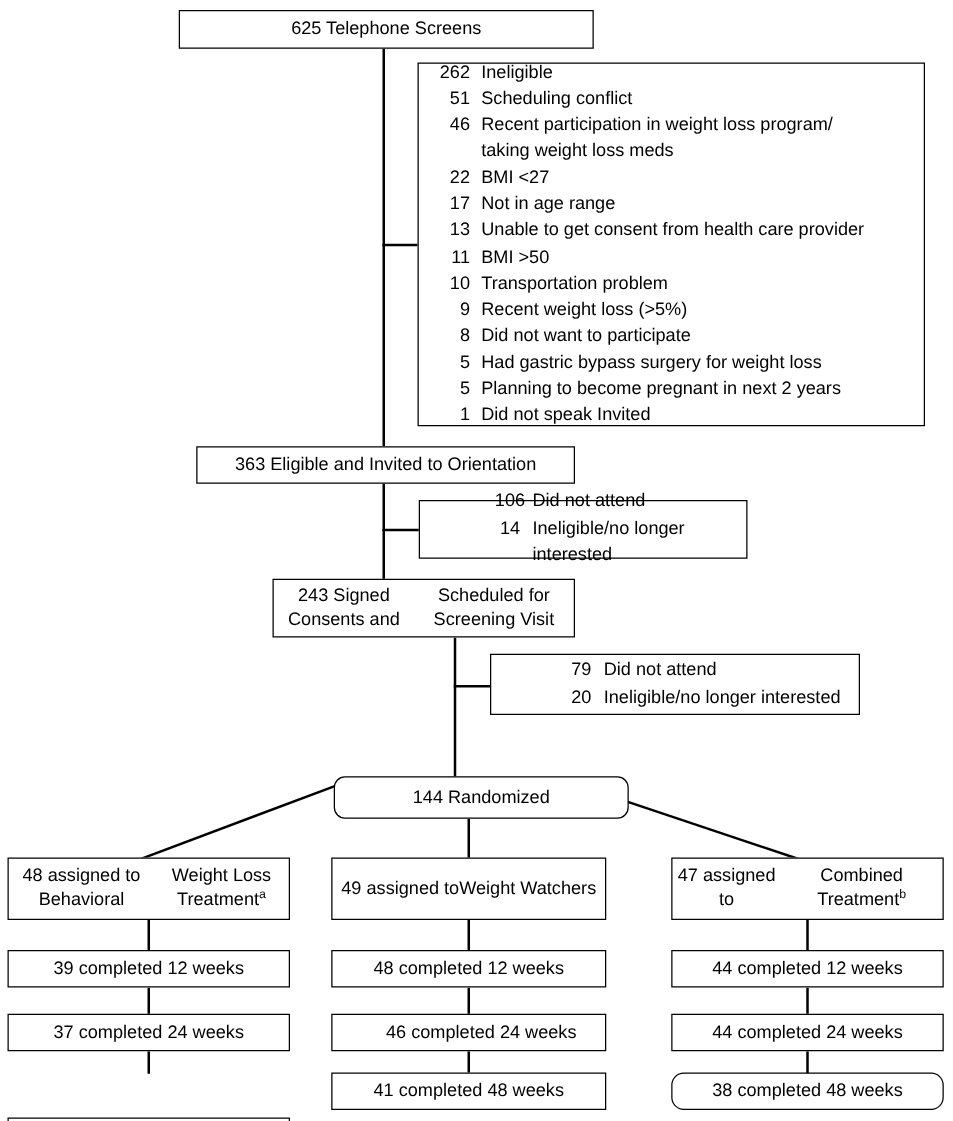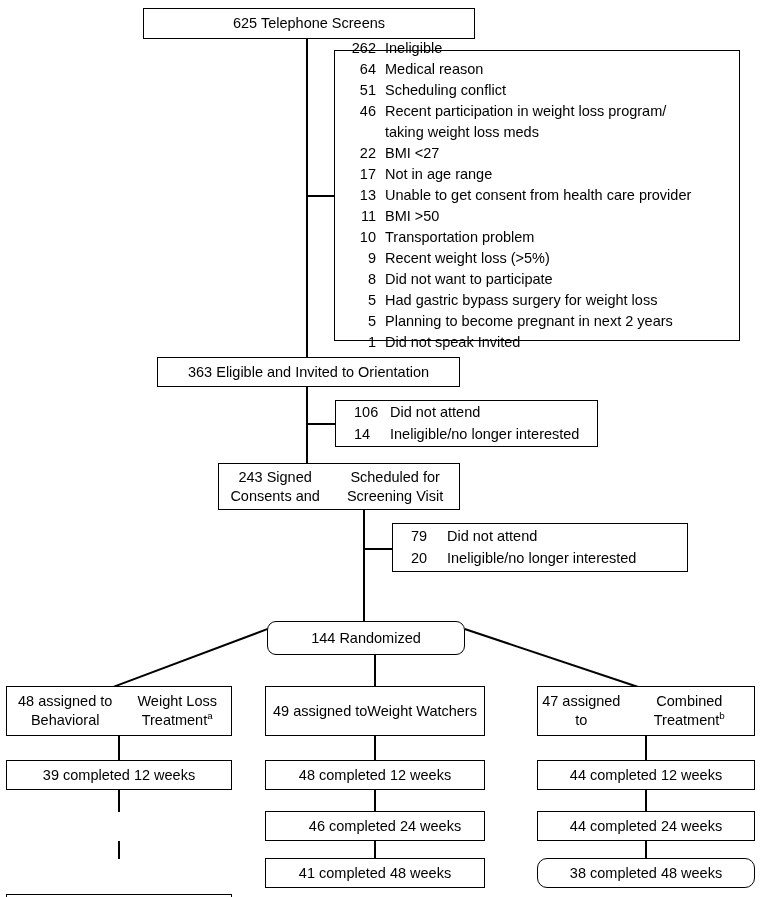--- a/index.html
+++ b/index.html
@@ -78,22 +78,23 @@
   }
   .tl-row{
     display:flex;
     align-items:baseline;
     font-size:14.5px;
     line-height:1.5;
   }
   .tl-num{
     width:36px;
     flex:0 0 36px;
-    text-align:left;
-    box-sizing:border-box;
+    text-align:center;
+    box-sizing:border-box;
+    margin-left:36px;
   }
   .stack{
     display:flex;
     flex-direction:row;
     align-items:center;
     justify-content:center;
     width:100%;
   }
   .stack .ln{display:block;}
   sup{font-size:0.68em;vertical-align:super;line-height:0;}
@@ -111,24 +112,20 @@
 
   <div class="line hline" style="left:306px;top:195px;width:29px;"></div>
 
   <div class="box left" style="left:334px;top:50px;width:406px;height:291px;">
     <div class="reasons">
       <div class="reason-row">
         <span class="reason-num">262</span>
         <span class="reason-txt">Ineligible</span>
       </div>
       <div class="reason-row">
-        <span class="reason-num">64</span>
-        <span class="reason-txt">Medical reason</span>
-      </div>
-      <div class="reason-row">
         <span class="reason-num">51</span>
         <span class="reason-txt">Scheduling conflict</span>
       </div>
       <div class="reason-row">
         <span class="reason-num">46</span>
         <span class="reason-txt">Recent participation in weight loss program/
 taking weight loss meds</span>
       </div>
       <div class="reason-row">
         <span class="reason-num">22</span>
@@ -211,41 +208,44 @@
         <span class="tl-num">79</span>
         <span>Did not attend</span>
       </div>
       <div class="tl-row">
         <span class="tl-num">20</span>
         <span>Ineligible/no longer interested</span>
       </div>
     </div>
   </div>
 
-  <div class="box rounded" style="left:267px;top:621px;width:198px;height:34px;">
+  <div class="box rounded" style="left:267px;top:621px;width:236px;height:34px;">
     <span>144 Randomized</span>
   </div>
 
   <div class="diag" style="left:113px;top:686px;width:164.5px;transform:rotate(-20.6deg);"></div>
 
   <div class="line vline" style="left:374px;top:655px;height:32px;"></div>
 
   <div class="diag" style="left:465px;top:628px;width:182.5px;transform:rotate(18.5deg);"></div>
 
   <div class="box" style="left:6px;top:686px;width:226px;height:50px;">
     <span class="stack">
       <span class="ln">48 assigned to Behavioral</span>
       <span class="ln"><span>Weight Loss Treatment</span><sup>a</sup></span>
     </span>
   </div>
   <div class="line vline" style="left:118px;top:736px;height:25px;"></div>
   <div class="box" style="left:6px;top:760px;width:226px;height:30px;">
     <span>39 completed 12 weeks</span>
   </div>
   <div class="line vline" style="left:118px;top:790px;height:22px;"></div>
+  <div class="box" style="left:6px;top:811px;width:226px;height:30px;">
+    <span>37 completed 24 weeks</span>
+  </div>
   <div class="line vline" style="left:118px;top:841px;height:18px;"></div>
   <div class="box" style="left:6px;top:894px;width:226px;height:30px;">
     <span>34 completed 48 weeks</span>
   </div>
 
   <div class="box" style="left:265px;top:686px;width:220px;height:50px;">
     <span class="stack">
       <span class="ln">49 assigned to</span>
       <span class="ln">Weight Watchers</span>
     </span>

